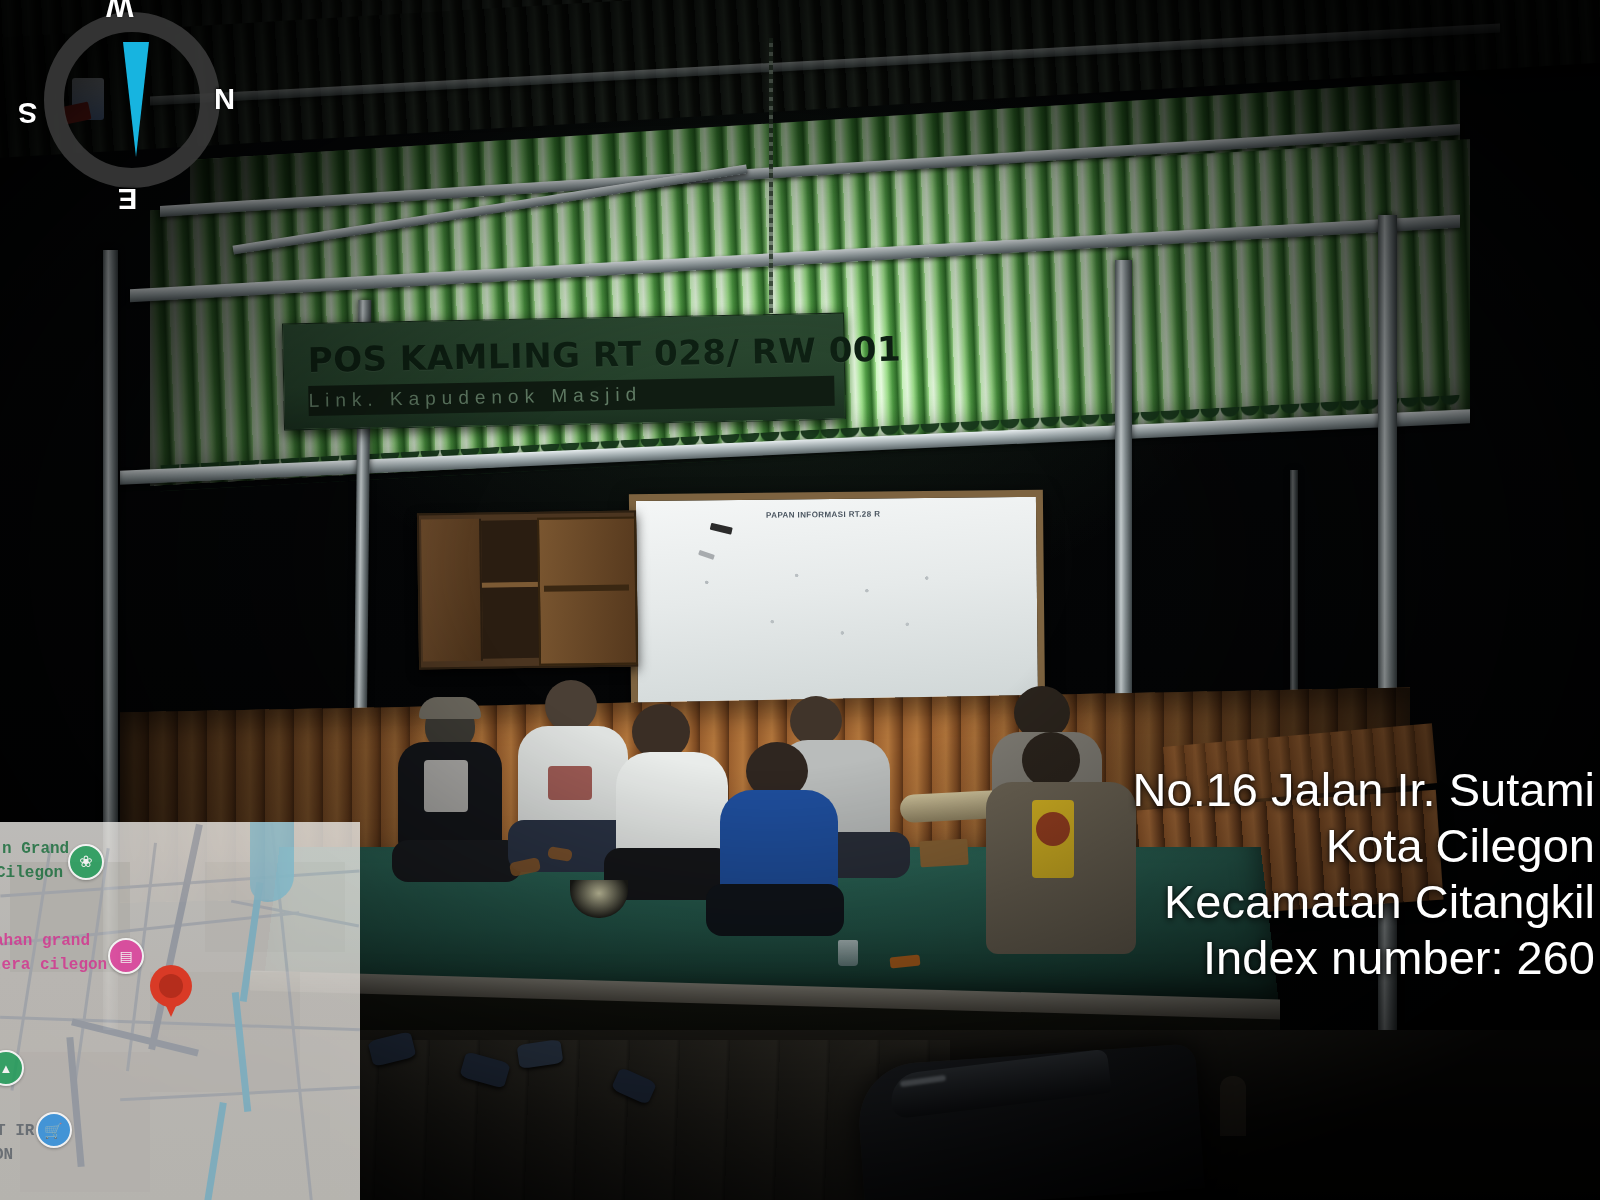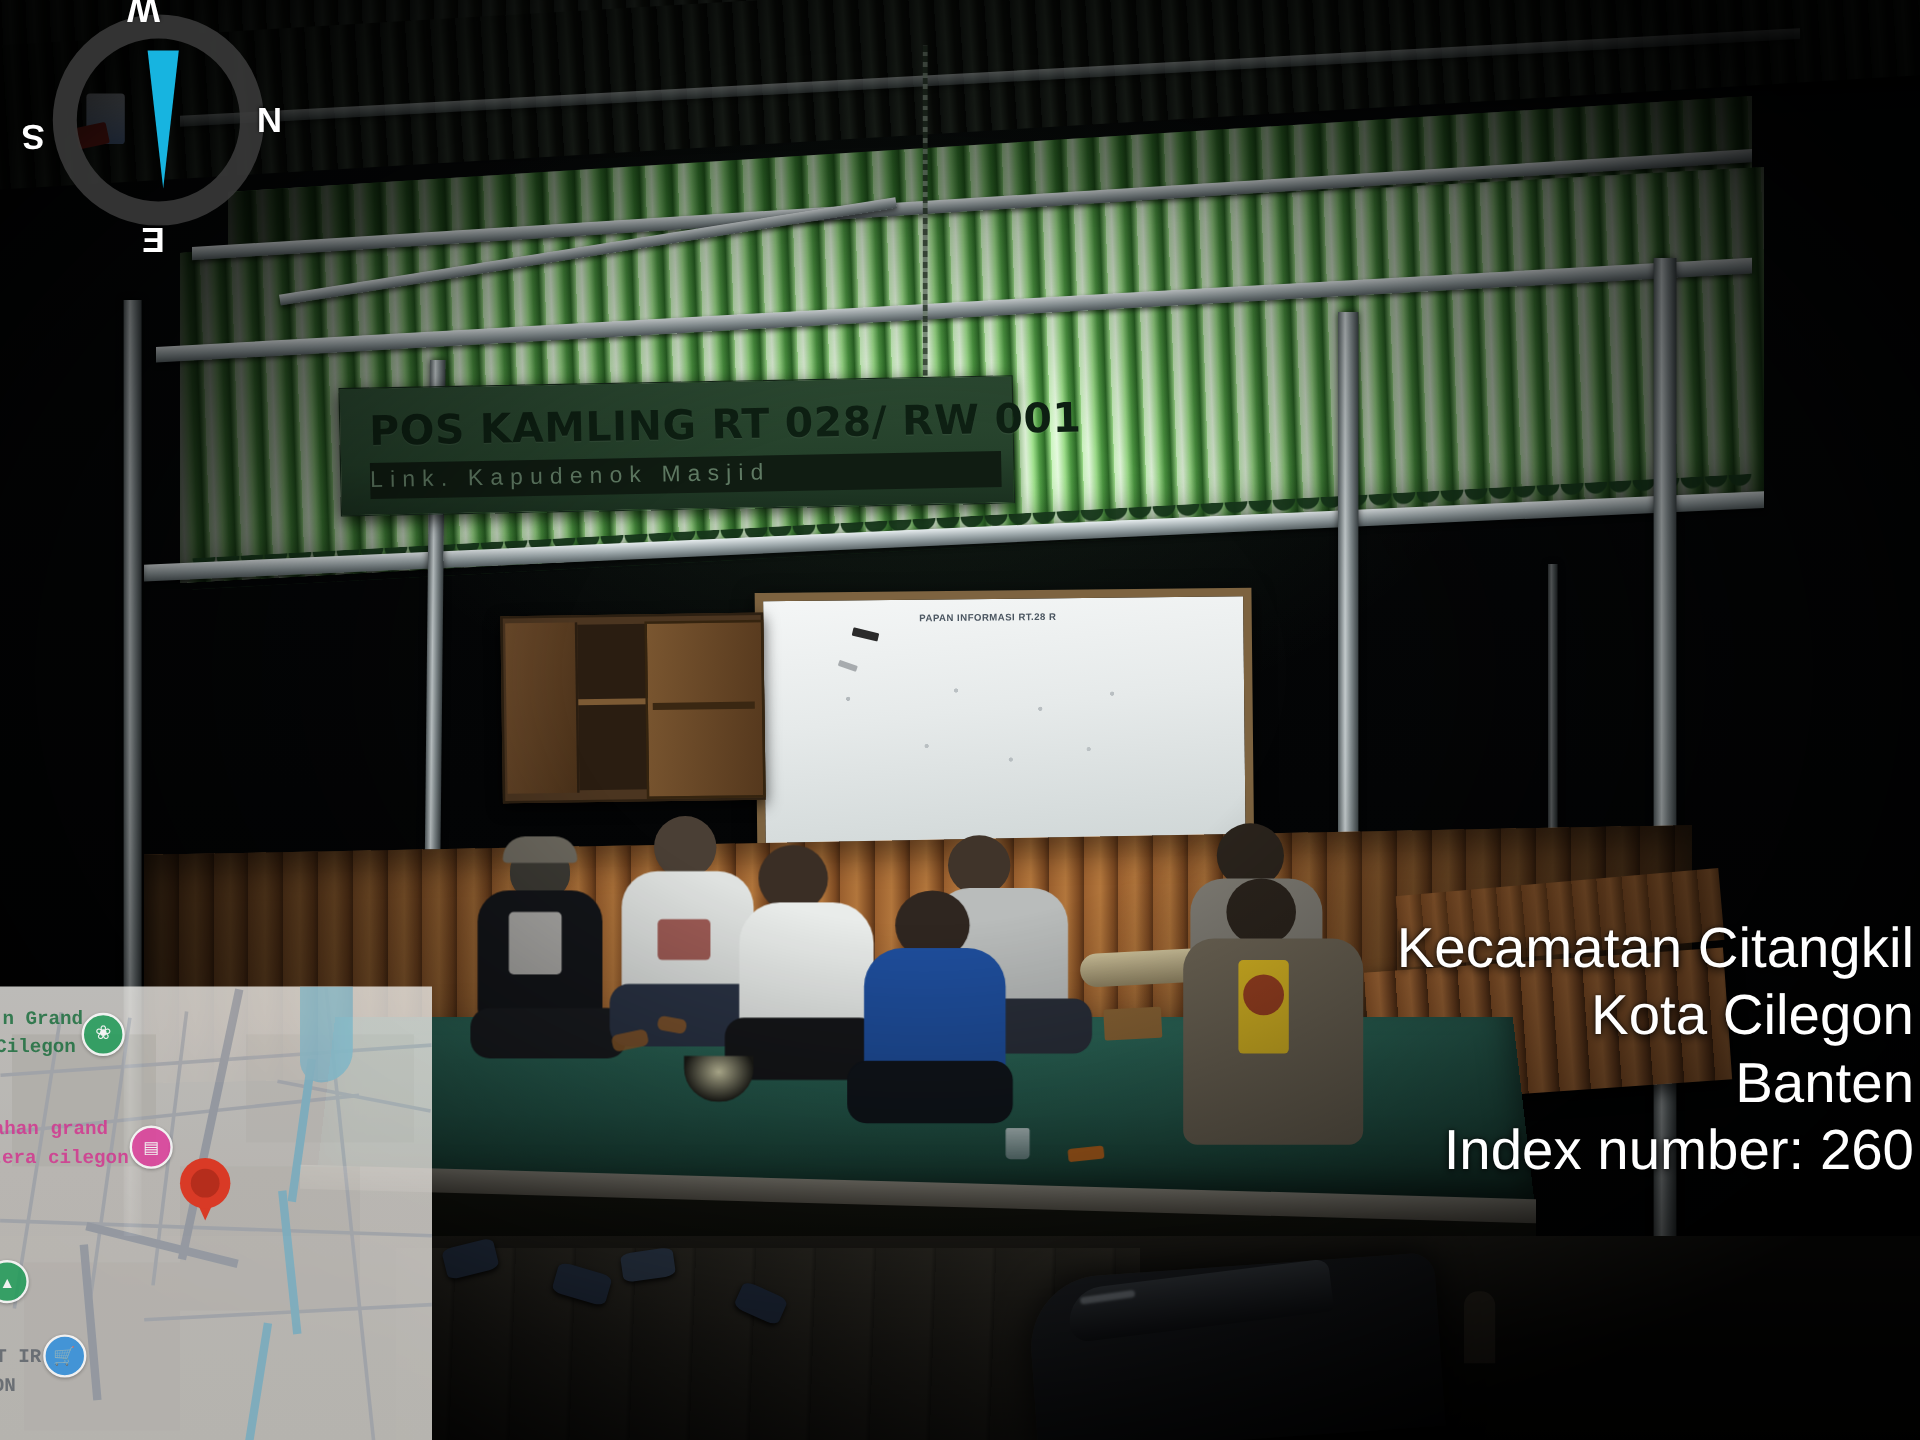--- a/index.html
+++ b/index.html
@@ -485,19 +485,19 @@
     </div>
 
   </div>
 
   <div class="map-pin">
     <div class="pin-tail"></div>
     <div class="pin-body"></div>
   </div>
 
   <div class="stamp">
+    <div>No.16 Jalan Ir. Sutami</div>
+    <div>Kota Cilegon</div>
     <div>Kecamatan Citangkil</div>
-    <div>Kota Cilegon</div>
-    <div>Banten</div>
     <div>Index number: 260</div>
   </div>
 
 </div>
 
 </body></html>

